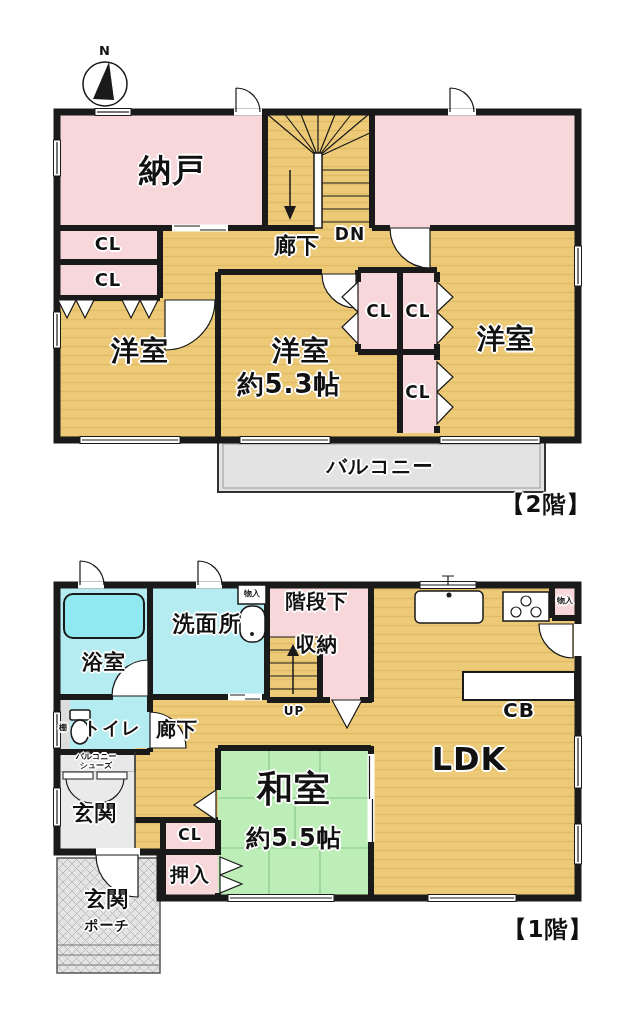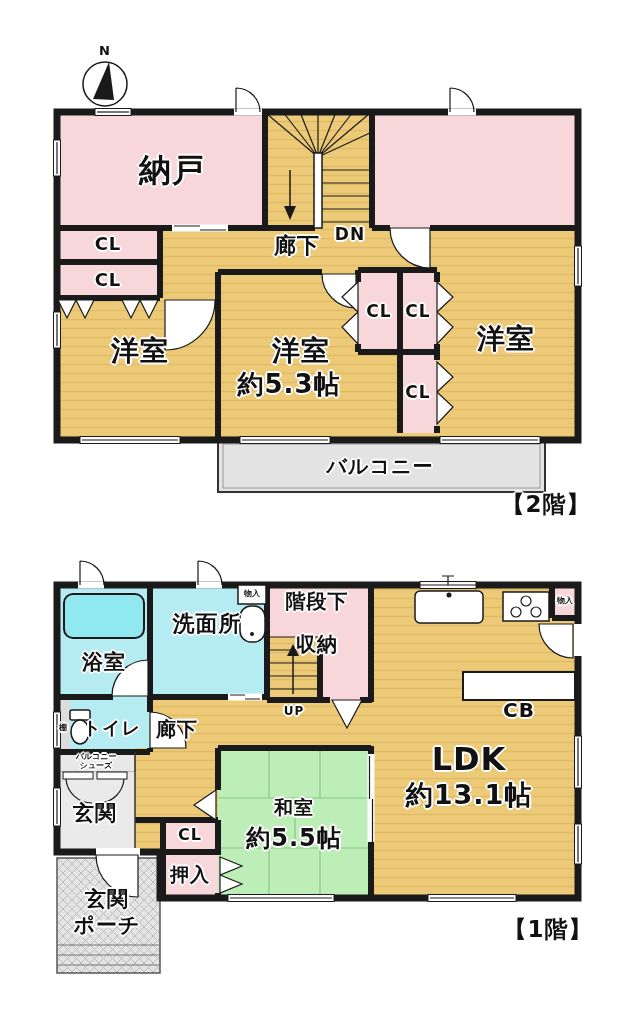--- a/index.html
+++ b/index.html
@@ -255,22 +255,21 @@
   <div class="lbl" style="left:317px;top:644px;font-size:20px">収納</div>
   <div class="lbl" style="left:294px;top:711px;font-size:12px">UP</div>
   <div class="lbl" style="left:112px;top:728px;font-size:18px">トイレ</div>
   <div class="lbl tiny" style="left:63px;top:728px;font-size:8px">棚</div>
   <div class="lbl" style="left:177px;top:729px;font-size:20px">廊下</div>
   <div class="lbl tiny" style="left:96px;top:757px;font-size:8px">バルコニー</div>
   <div class="lbl tiny" style="left:96px;top:766px;font-size:8px">シューズ</div>
   <div class="lbl" style="left:95px;top:813px;font-size:21px">玄関</div>
   <div class="lbl" style="left:190px;top:835px;font-size:16px">CL</div>
   <div class="lbl" style="left:190px;top:874px;font-size:19px">押入</div>
-  <div class="lbl" style="left:294px;top:807px;font-size:19px">和室</div>
+  <div class="lbl" style="left:294px;top:789px;font-size:36px">和室</div>
   <div class="lbl" style="left:294px;top:838px;font-size:24px">約5.5帖</div>
   <div class="lbl" style="left:469px;top:759px;font-size:32px">LDK</div>
-  <div class="lbl" style="left:469px;top:794px;font-size:27px">約13.1帖</div>
   <div class="lbl" style="left:519px;top:710px;font-size:20px">CB</div>
   <div class="lbl tiny" style="left:565px;top:601px;font-size:8px">物入</div>
   <div class="lbl" style="left:107px;top:899px;font-size:21px">玄関</div>
-  <div class="lbl" style="left:107px;top:925px;font-size:21px">ポーチ</div>
+  <div class="lbl" style="left:107px;top:925px;font-size:14px">ポーチ</div>
   <div class="lbl" style="left:548px;top:929px;font-size:23px">【1階】</div>
 </div>
 
 </body></html>

